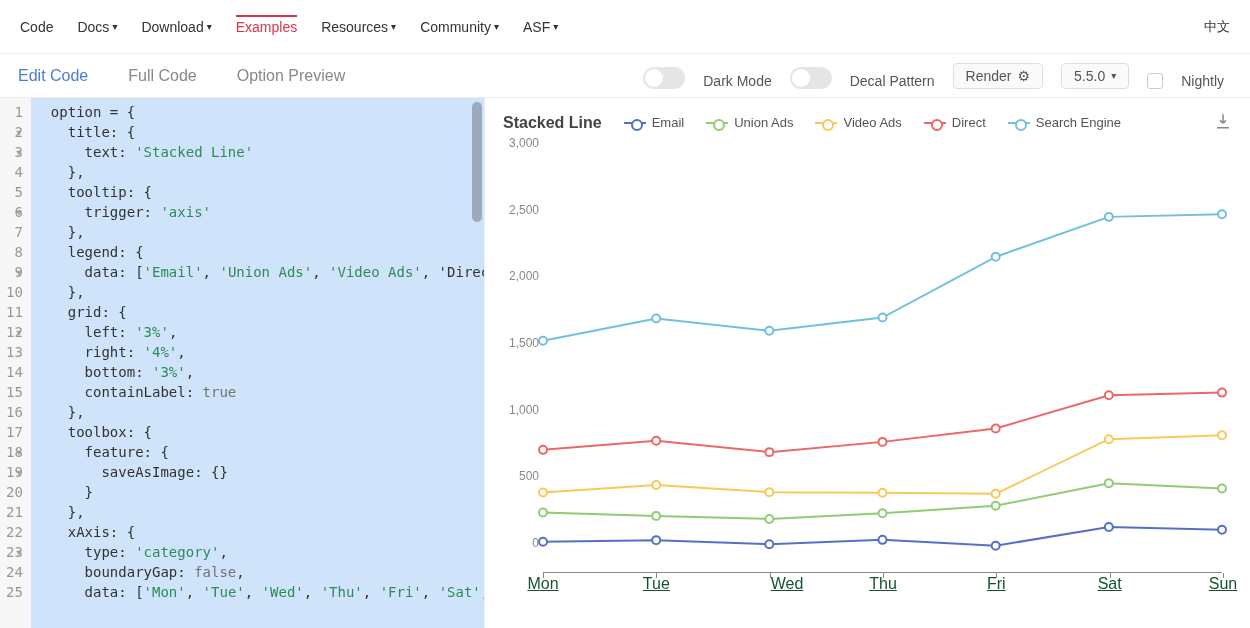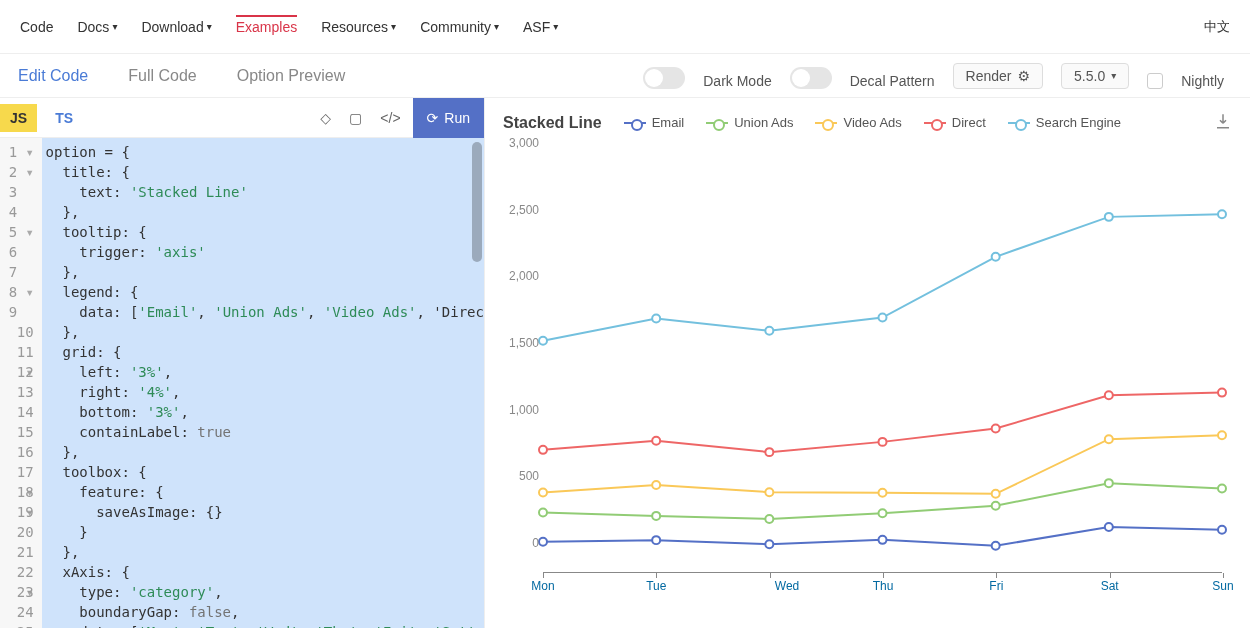--- a/index.html
+++ b/index.html
@@ -41,36 +41,36 @@
 .lang-ts { color:#4a7bd6; background:#fff; margin-left:8px; }
 .tool-icons { margin-left:auto; display:flex; gap:18px; padding-right:12px; color:#666; }
 .tool-icons span { cursor:pointer; }
 .run-btn { background:#5470c6; color:#fff; border:none; padding:0 14px; height:40px; display:flex; align-items:center; gap:6px; cursor:pointer; font-size:14px; }
 
 
 .editor { flex:1; display:flex; font-family: Menlo, Consolas, monospace; font-size:14px; line-height:20px; overflow:hidden; background:#fff; position:relative; }
 .gutter { background:#f7f7f7; color:#999; text-align:right; padding:4px 8px 4px 6px; user-select:none; }
 .gutter div { height:20px; }
 .fold { color:#aaa; display:inline-block; width:8px; }
-.code { background:#cfe3fb; padding:4px 0 4px 4px; white-space:pre; color:#333; flex:1; position:relative; }
+.code { background:#cfe3fb; padding:4px 0 4px 20px; white-space:pre; color:#333; flex:1; position:relative; }
 .code .str { color:#2e8b57; }
 .code .bool { color:#737373; }
 .scrollbar { position:absolute; right:2px; top:4px; width:10px; height:120px; background:rgba(0,0,0,0.25); border-radius:5px; }
 
 
 .chart-header { display:flex; align-items:center; gap:22px; margin-bottom:8px; }
 .chart-title { font-weight:700; color:#444; font-size:16px; }
 .legend-item { display:flex; align-items:center; gap:6px; color:#555; font-size:13px; cursor:pointer; }
 .lg-swatch { width:22px; height:2px; position:relative; }
 .lg-swatch::after { content:""; position:absolute; left:7px; top:-3px; width:8px; height:8px; border-radius:50%; border:2px solid currentColor; background:#fff; }
 .download-icon { margin-left:auto; color:#888; cursor:pointer; }
 
 .plot { position:relative; height:430px; margin-left:40px; margin-right:10px; margin-top:10px; }
 .y-tick { position:absolute; left:-44px; font-size:12px; color:#888; transform:translateY(-50%); width:40px; text-align:right; }
-.x-tick { position:absolute; bottom:-20px; font-size:12px; color:#0369a1; transform:translateX(-50%); }
+.x-tick { position:absolute; bottom:-20px; font-size:16px; color:#14532d; transform:translateX(-50%);text-decoration:underline; }
 .baseline { position:absolute; left:0; right:0; bottom:0; height:1px; background:#888; }
 .tickline { position:absolute; bottom:-5px; width:1px; height:5px; background:#888; }
 svg.lines { position:absolute; left:0; top:0; width:100%; height:100%; overflow:visible; }
 svg.lines circle { fill:#fff; stroke-width:2; }
 svg.lines polyline { fill:none; stroke-width:2; }
 </style>
 </head>
 <body>
 
 <div class="nav">
@@ -105,33 +105,20 @@
       <span>5.5.0</span>
       <span class="caret">▾</span>
     </div>
     <div class="checkbox"></div>
     <span class="ctrl-label">Nightly</span>
   </div>
 </div>
 
 <div class="main">
   <div class="left">
-    <div class="code-toolbar">
-      <div class="lang-tab lang-js">JS</div>
-      <div class="lang-tab lang-ts">TS</div>
-      <div class="tool-icons">
-        <span>◇</span>
-        <span>▢</span>
-        <span>&lt;/&gt;</span>
-      </div>
-      <button class="run-btn">
-        <span>⟳</span>
-        <span>Run</span>
-      </button>
-    </div>
     <div class="editor">
       <div class="gutter" id="gutter">
           <div>1 <span class="fold">▾</span></div>
           <div>2 <span class="fold">▾</span></div>
           <div>3 <span class="fold">&nbsp;</span></div>
           <div>4 <span class="fold">&nbsp;</span></div>
           <div>5 <span class="fold">▾</span></div>
           <div>6 <span class="fold">&nbsp;</span></div>
           <div>7 <span class="fold">&nbsp;</span></div>
           <div>8 <span class="fold">▾</span></div>

